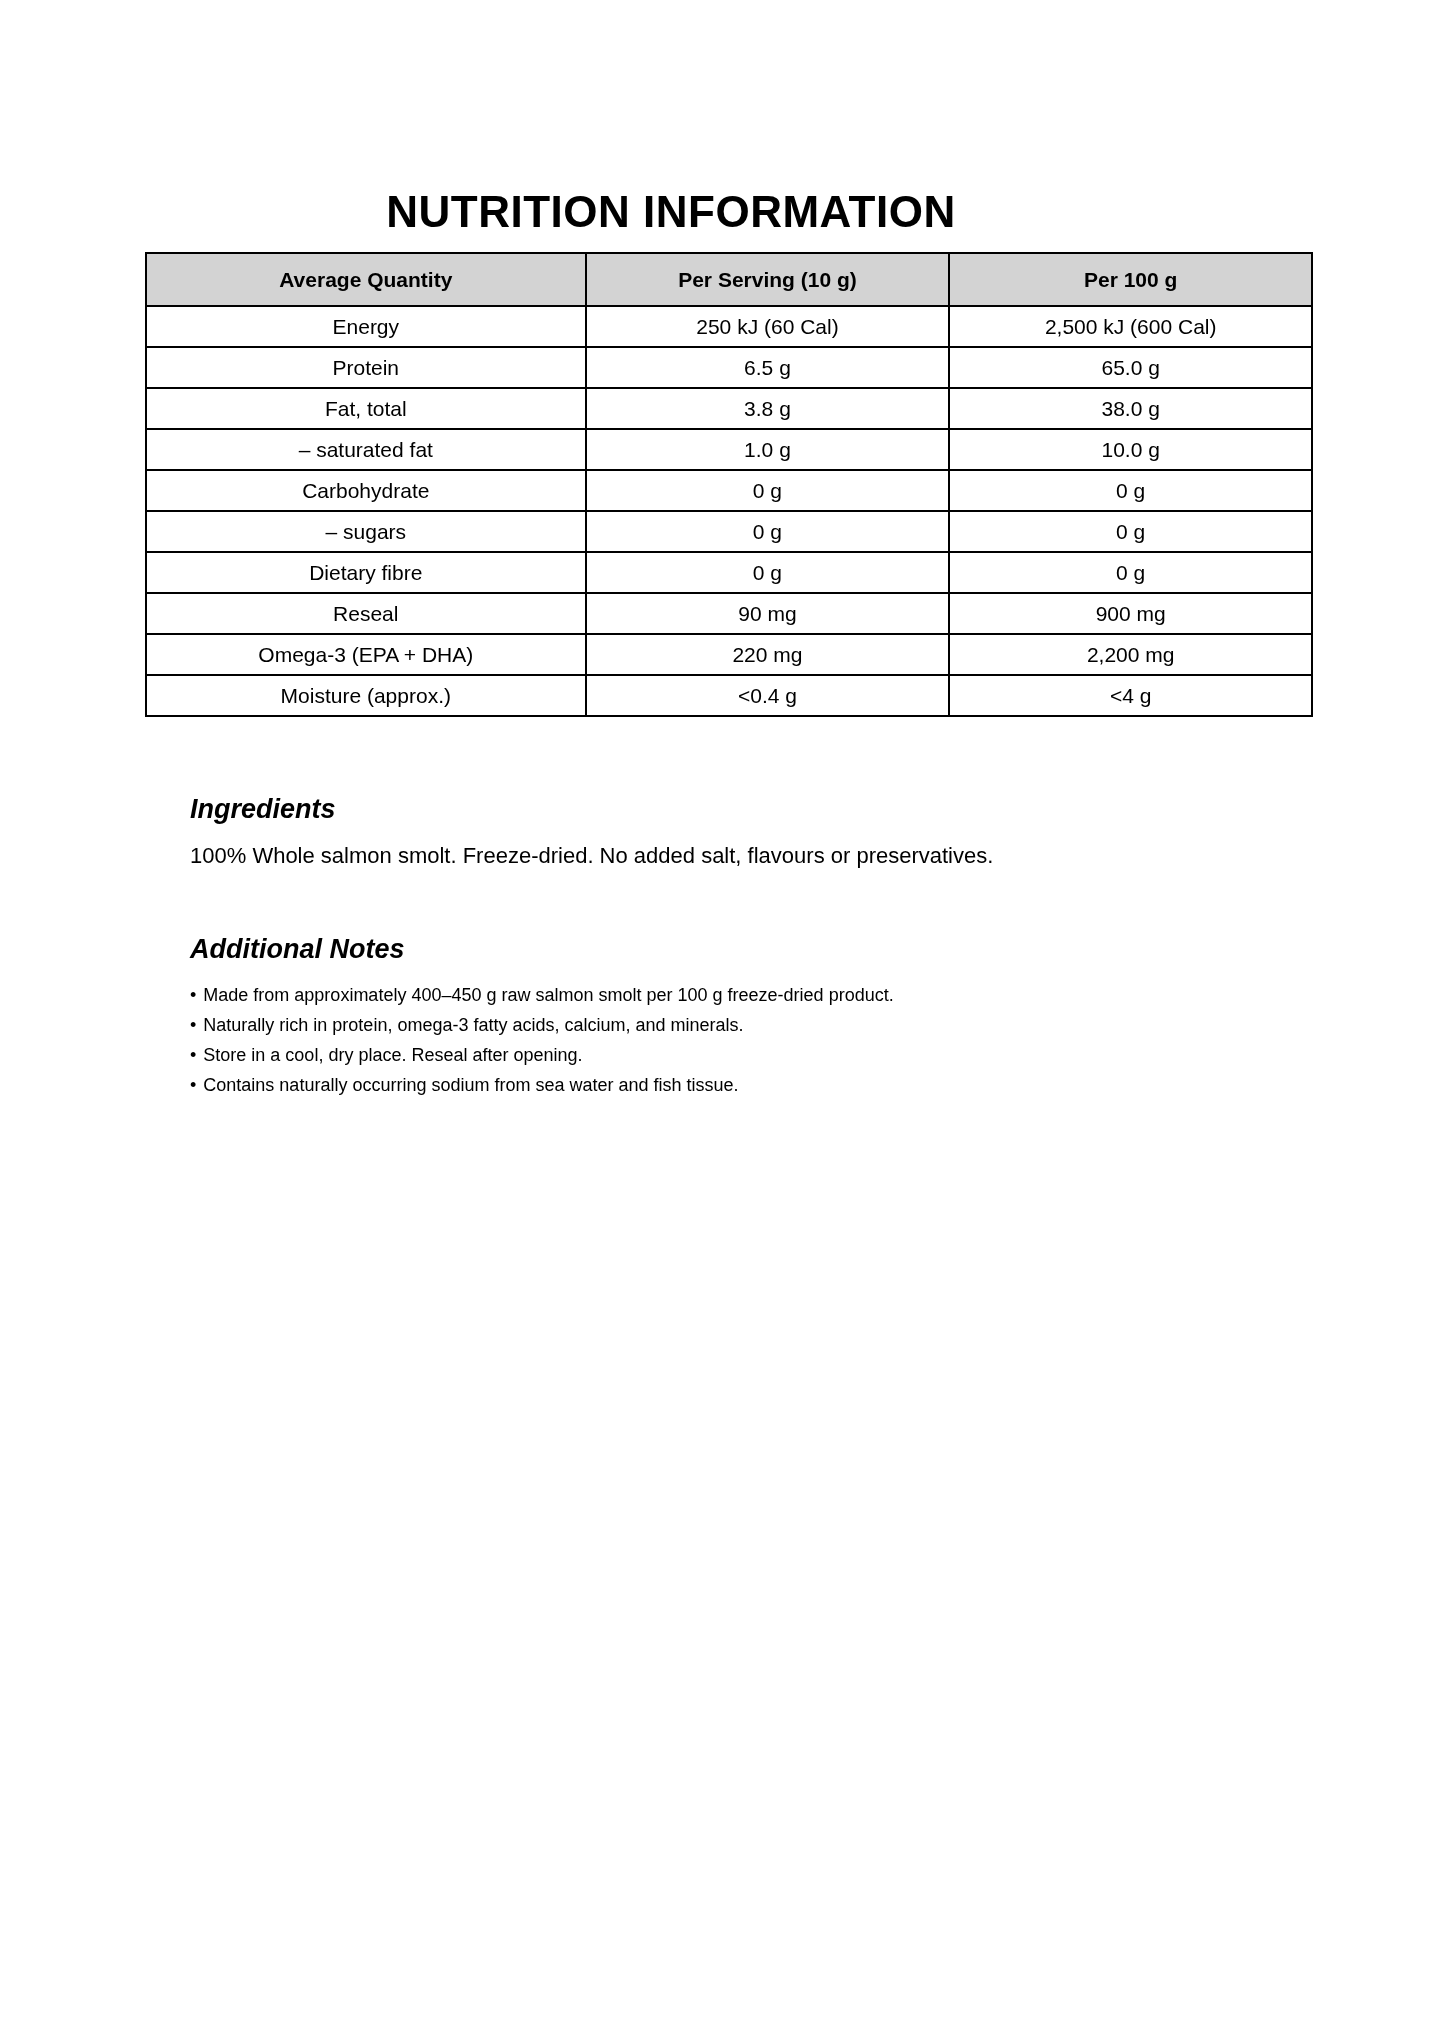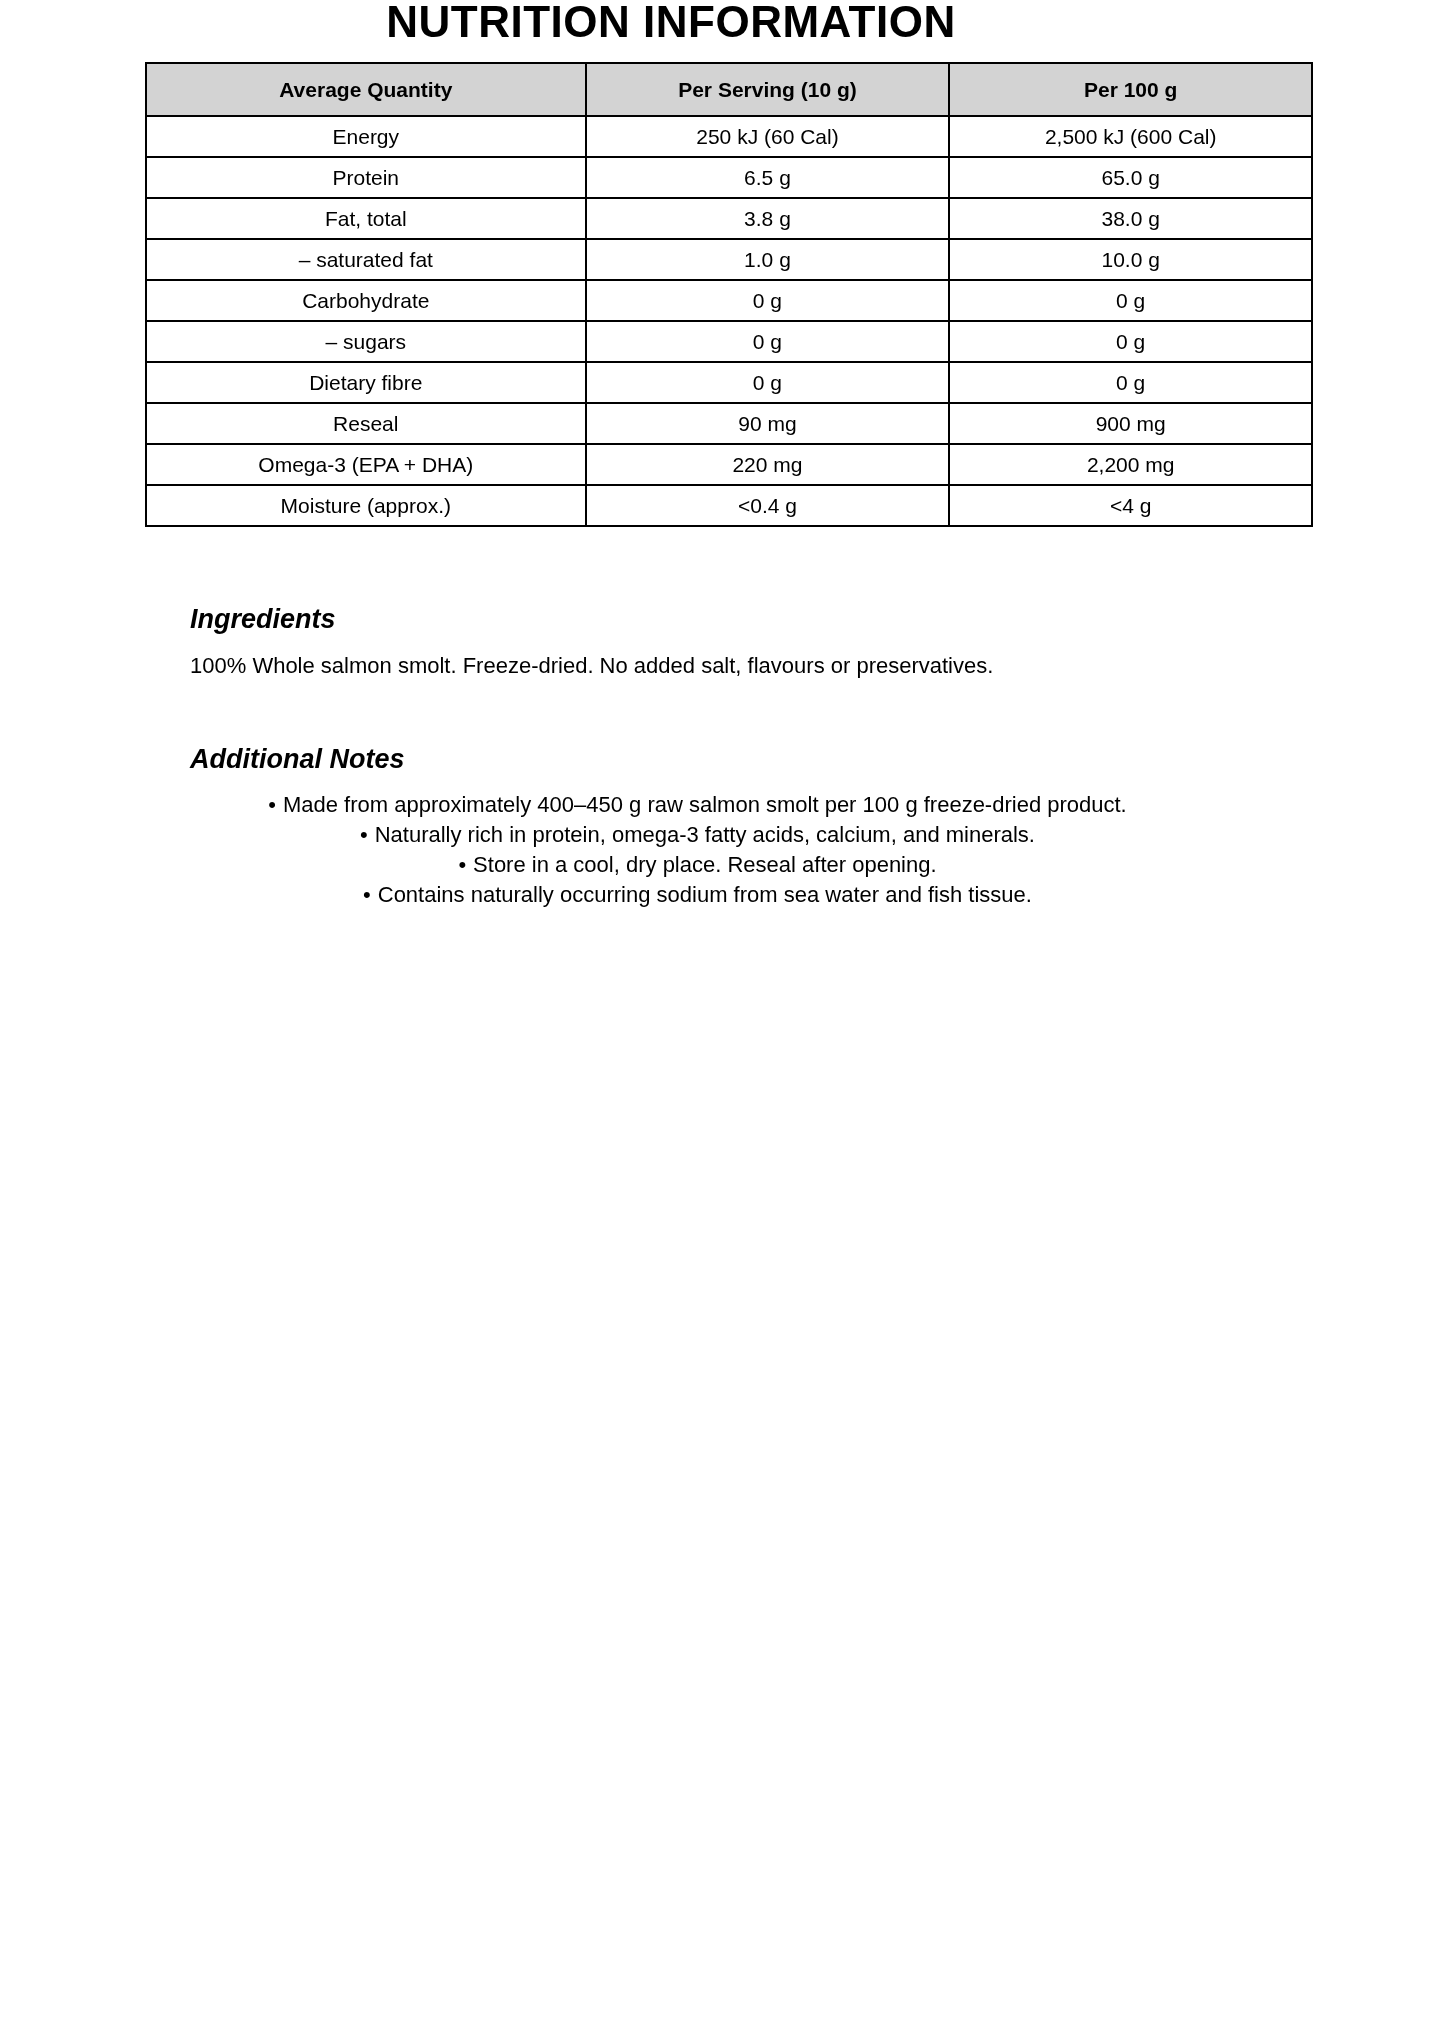--- a/index.html
+++ b/index.html
@@ -7,20 +7,21 @@
   html, body { margin: 0; padding: 0; }
   body {
     width: 1445px;
     height: 2043px;
     background: #ffffff;
     color: var(--ink);
     font-family: "Liberation Sans", "DejaVu Sans", sans-serif;
     overflow: hidden;
   }
   .doc {
+    padding-top: 190px;
     margin-left: 137px;
     width: 1068px;
   }
   .title {
     font-size: 44px;
     font-weight: bold;
     line-height: 1;
     text-align: center;
     margin: 0;
     letter-spacing: 0.5px;
@@ -59,23 +60,22 @@
   }
   .ingredients-heading { margin-top: 76px; }
   .notes-heading { margin-top: 62px; }
   .body-text {
     margin: 16px 0 0 53px;
     font-size: 22px;
     line-height: 30px;
   }
   .notes-list { margin: 14px 0 0 53px; }
   .note-item {
-    font-size: 22px;
+    font-size: 18px;
     line-height: 30px;
-    text-align: center;
   }
   .bullet { margin-right: 7px; }
 </style>
 </head>
 <body>
 
 <div class="doc">
 
   <h1 class="title">NUTRITION INFORMATION</h1>
 

